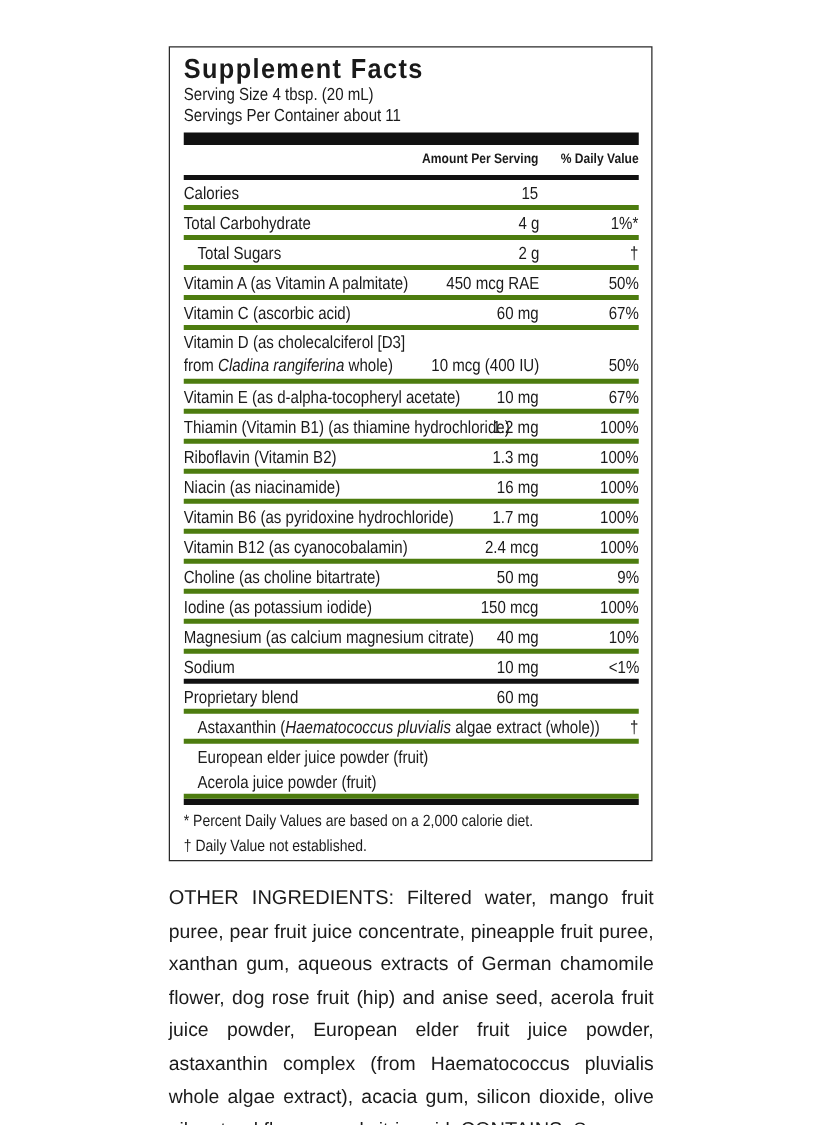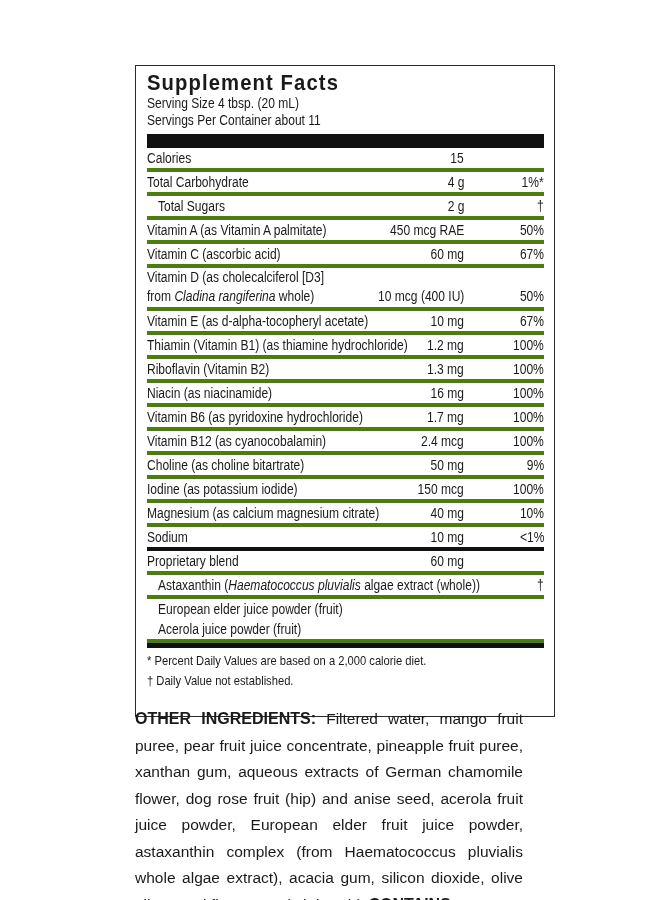--- a/index.html
+++ b/index.html
@@ -1,19 +1,19 @@
 <!DOCTYPE html>
 <html><head>
 <meta charset="utf-8">
 <style>
   html, body { margin: 0; padding: 0; background: #ffffff; }
   body { width: 660px; height: 900px; position: relative; overflow: hidden;
          font-family: "Liberation Sans", sans-serif; color: #1a1a1a; }
-  .label-box { position: absolute; left: 135px; top: 37px; width: 420px; height: 652px;
-               border: 1px solid #2a2a2a; box-sizing: border-box; margin-top: 28px; }
+  .label-box { position: absolute; left: 135px; top: 37px; width: 387px; height: 652px;
+               border: 1px solid #2a2a2a; box-sizing: border-box; }
   .inner { position: absolute; left: 11px; right: 10px; top: 0; }
   .title { font-family: "Liberation Sans", sans-serif; font-weight: bold; font-size: 22px;
            letter-spacing: 1.2px; margin-top: 5px; line-height: 24px; transform: scaleX(0.92); transform-origin: left; }
   .serving { font-size: 14px; line-height: 17px; transform: scaleX(0.86); transform-origin: left; white-space: nowrap; }
   .bar-thick { height: 10px; background: #111; margin-top: 5px; }
   .hdr { position: relative; height: 24px; font-size: 11px; font-weight: bold; }
   .hdr .amt { position: absolute; right: 80px; top: 5px; transform: scaleX(0.88); transform-origin: right; white-space: nowrap; }
   .hdr .dv { position: absolute; right: 0; top: 5px; transform: scaleX(0.88); transform-origin: right; white-space: nowrap; }
   .bar-med { height: 4px; background: #111; }
   .row { position: relative; height: 20px; border-bottom: 4px solid #4d7c0f; font-size: 14px; line-height: 20px; }
@@ -23,32 +23,36 @@
   .row .amt { position: absolute; right: 80px; top: 0; white-space: nowrap; transform: scaleX(0.86); transform-origin: right; }
   .row .dv { position: absolute; right: 0; top: 0; white-space: nowrap; transform: scaleX(0.86); transform-origin: right; }
   .row.two { height: 39px; text-decoration: underline; }
   .row.two .nm { line-height: 19px; }
   .row.two .amt, .row.two .dv { top: 19px; line-height: 19px; }
   .bar-foot { height: 5px; background: #111; margin-top: 0; }
   .foot { font-size: 13px; line-height: 20px; white-space: nowrap; transform: scaleX(0.86); transform-origin: left; }
   .foot1 { margin-top: 3px; }
   .other { position: absolute; left: 135px; top: 706px; width: 388px; font-size: 15.5px; line-height: 26.5px;
            text-align: justify; }
-  .other b { font-weight: bold; font-size: 16px; }
+  .other b { font-weight: normal; font-size: 16px; }
   i { font-style: italic; }
 </style>
 </head>
 <body>
 
 <div class="label-box">
   <div class="inner">
     <div class="title">Supplement Facts</div>
     <div class="serving">Serving Size 4 tbsp. (20 mL)</div>
     <div class="serving">Servings Per Container about 11</div>
     <div class="bar-thick"></div>
+    <div class="hdr">
+      <span class="amt">Amount Per Serving</span>
+      <span class="dv">% Daily Value</span>
+    </div>
     <div class="bar-med"></div>
 
     <div class="row">
       <span class="nm">Calories</span>
       <span class="amt">15</span>
       <span class="dv"></span>
     </div>
     <div class="row">
       <span class="nm">Total Carbohydrate</span>
       <span class="amt">4 g</span>

